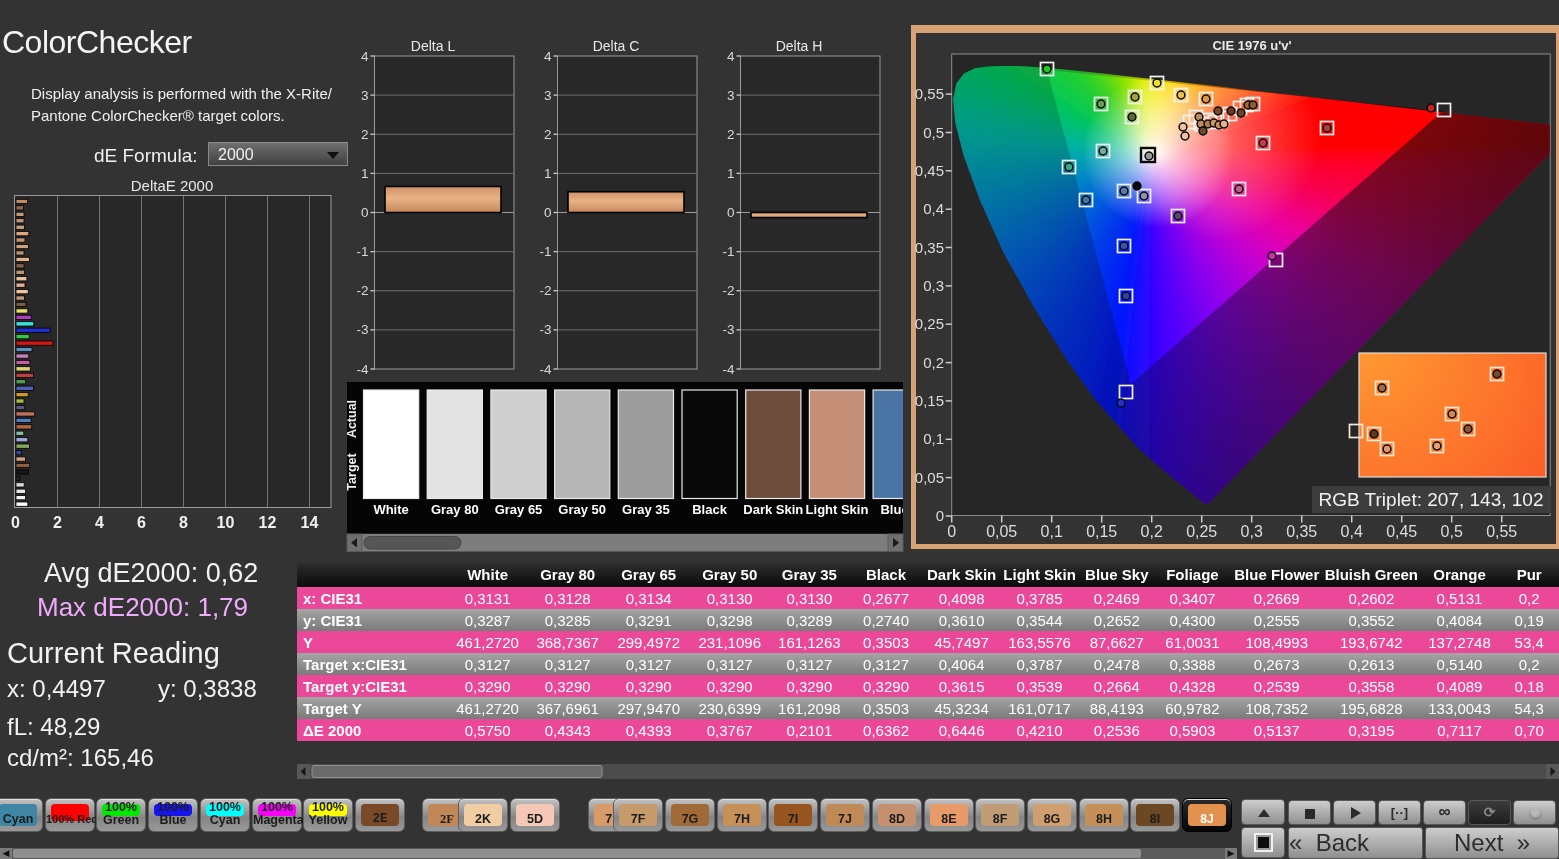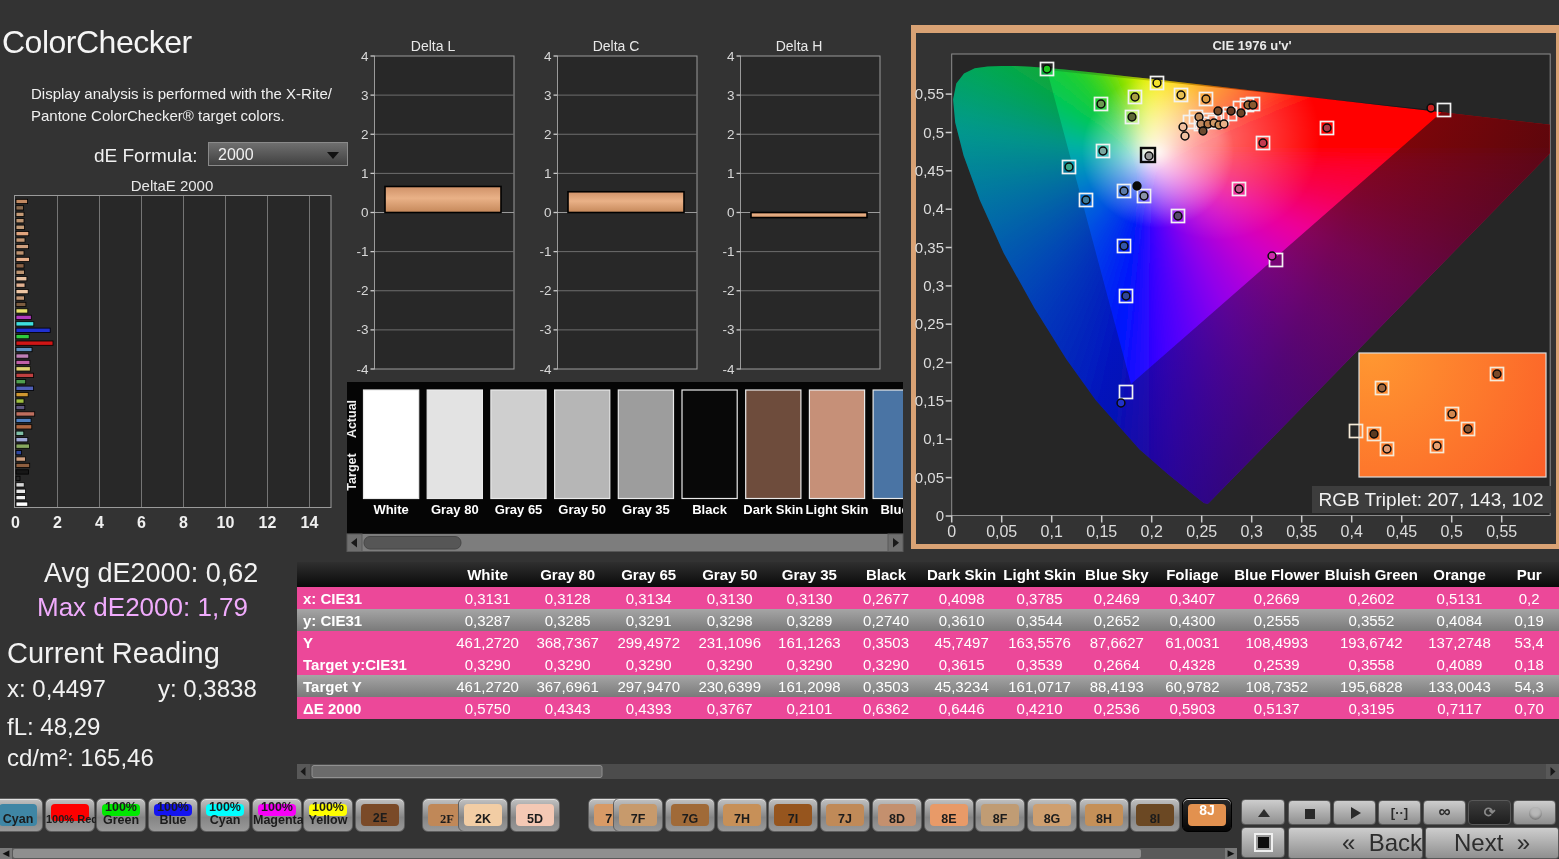--- a/index.html
+++ b/index.html
@@ -111,20 +111,37 @@
           <td>0,3503</td>
           <td>45,7497</td>
           <td>163,5576</td>
           <td>87,6627</td>
           <td>61,0031</td>
           <td>108,4993</td>
           <td>193,6742</td>
           <td>137,2748</td>
           <td>53,4</td>
         </tr>
+        <tr class="lite">
+          <td class="lab">Target x:CIE31</td>
+          <td>0,3127</td>
+          <td>0,3127</td>
+          <td>0,3127</td>
+          <td>0,3127</td>
+          <td>0,3127</td>
+          <td>0,3127</td>
+          <td>0,4064</td>
+          <td>0,3787</td>
+          <td>0,2478</td>
+          <td>0,3388</td>
+          <td>0,2673</td>
+          <td>0,2613</td>
+          <td>0,5140</td>
+          <td>0,2</td>
+        </tr>
         <tr class="dark">
           <td class="lab">Target y:CIE31</td>
           <td>0,3290</td>
           <td>0,3290</td>
           <td>0,3290</td>
           <td>0,3290</td>
           <td>0,3290</td>
           <td>0,3290</td>
           <td>0,3615</td>
           <td>0,3539</td>
@@ -260,21 +277,21 @@
 <div class="btn" style="left:1079px;">
     <div class="sw" style="height:22px;background:#c59058"></div>
     <div class="lb" style="bottom:5px;color:#1c1c1c;font-size:12.5px">8H</div>
   </div>
 <div class="btn" style="left:1130px;">
     <div class="sw" style="height:22px;background:#6b4823"></div>
     <div class="lb" style="bottom:5px;color:#1c1c1c;font-size:12.5px">8I</div>
   </div>
 <div class="btn" style="left:1182px;background:linear-gradient(#2a2a2a,#060606);border:1px solid #000;">
     <div class="sw" style="height:22px;background:#e2914f"></div>
-    <div class="lb" style="bottom:14px;color:#fff;font-size:14px">8J</div>
+    <div class="lb" style="bottom:5px;color:#fff;font-size:12px">8J</div>
   </div>
 <div class="abs" style="left:0;top:848px;width:1237px;height:11px;background:#5a5a5a"></div>
 <div class="abs" style="left:13px;top:849px;width:1128px;height:9px;background:#8f8f8f;border-radius:2px"></div>
 <div class="abs" style="left:0;top:848px;width:12px;height:11px;background:#7a7a7a;color:#111;font-size:9px;line-height:11px;text-align:center">◀</div>
 <div class="abs" style="left:1225px;top:848px;width:12px;height:11px;background:#7a7a7a;color:#111;font-size:9px;line-height:11px;text-align:center">▶</div>
 <div class="ctl" style="left:1241px;top:799px;width:44px;height:26px">
     <span style="position:absolute;left:16px;top:9px;width:0;height:0;border-left:6px solid transparent;border-right:6px solid transparent;border-bottom:8px solid #2d2d2d"></span>
   </div>
 <div class="ctl" style="left:1241px;top:827px;width:44px;height:31px">
     <span style="position:absolute;left:12px;top:5px;width:19px;height:19px;border:2px solid #f0f0f0;background:#9a9a9a">
@@ -292,21 +309,21 @@
   </div>
 <div class="ctl" style="left:1423px;top:800px;width:43px;height:25px;">
     <span style="position:absolute;left:0;right:0;top:1px;text-align:center;font-size:17px;color:#2a2a2a;font-weight:bold">∞</span>
   </div>
 <div class="ctl" style="left:1468px;top:800px;width:43px;height:25px;background:linear-gradient(#3c3c3c,#1e1e1e);">
     <span style="position:absolute;left:0;right:0;top:3px;text-align:center;font-size:14px;color:#888;font-weight:bold">⟳</span>
   </div>
 <div class="ctl" style="left:1513px;top:800px;width:43px;height:25px;">
     <span style="position:absolute;left:15px;top:6px;width:13px;height:13px;border-radius:50%;background:#b8b8b8;box-shadow:inset 0 -2px 3px #777"></span>
   </div>
-<div class="ctl" style="left:1288px;top:827px;width:135px;height:32px;border-radius:3px;text-align:right;font-size:24px;color:#2d2d2d;line-height:30px">«&nbsp;&nbsp;Back</div>
+<div class="ctl" style="left:1288px;top:827px;width:135px;height:32px;border-radius:3px;text-align:left;font-size:24px;color:#2d2d2d;line-height:30px">«&nbsp;&nbsp;Back</div>
 <div class="ctl" style="left:1425px;top:827px;width:134px;height:32px;border-radius:3px;text-align:center;font-size:24px;color:#2d2d2d;line-height:30px">Next&nbsp;&nbsp;»</div>
 <svg width="1559" height="859" viewBox="0 0 1559 859" style="position:absolute;left:0;top:0">
     <rect x="911" y="25" width="650" height="524" fill="#d9a274"></rect>
     <rect x="916" y="33" width="640" height="511" fill="#333333"></rect>
     <rect x="951.7" y="54" width="598.5" height="461.5" fill="#262626" stroke="#8d8d8d" stroke-width="1"></rect>
     <text x="1252" y="50" font-size="13" font-weight="bold" fill="#eaeaea" text-anchor="middle">CIE 1976 u'v'</text>
     <defs>
       <clipPath id="plotc">
         <rect x="952.2" y="54.5" width="597.5" height="460.5"></rect>
       </clipPath>

